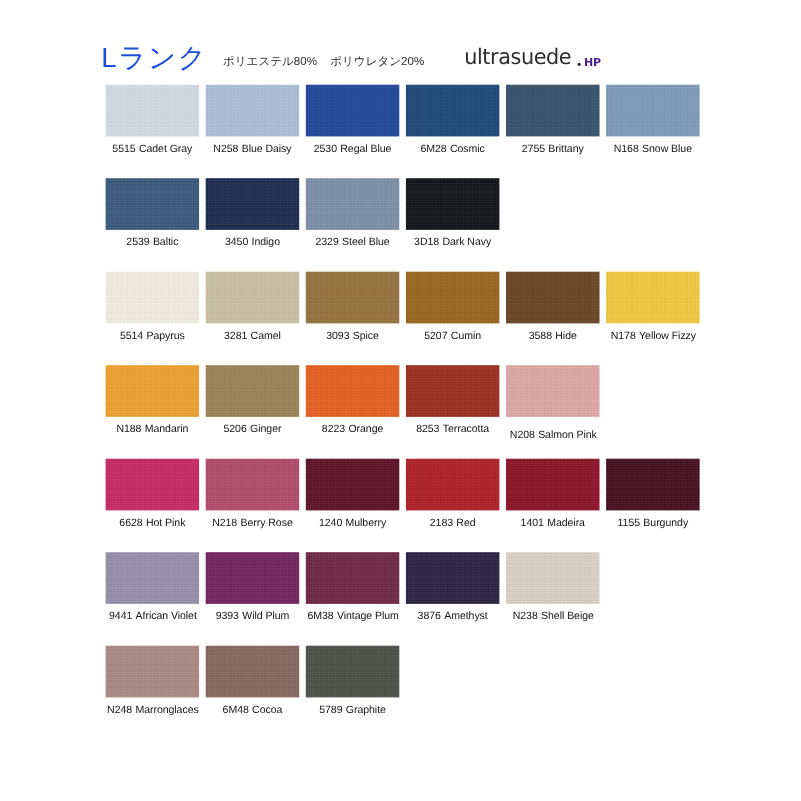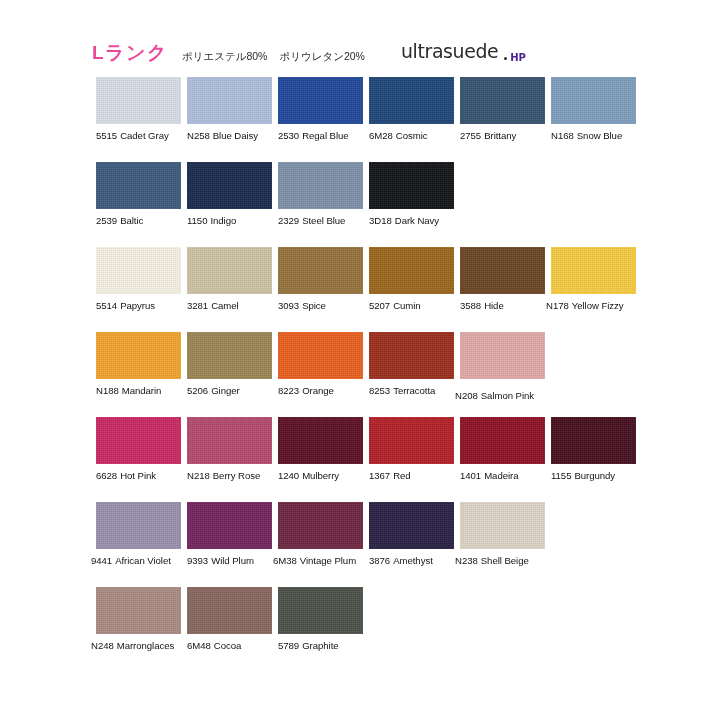--- a/index.html
+++ b/index.html
@@ -24,23 +24,23 @@
   #header {
     position: absolute;
     left: 92px;
     top: 33px;
     width: 560px;
     height: 30px;
     display: flex;
     align-items: flex-end;
   }
   #rank-title {
-    font-size: 19px;
-    font-weight: 700;
-    color: #ec4899;
+    font-size: 25px;
+    font-weight: 400;
+    color: #1d4ed8;
     letter-spacing: 1.5px;
     line-height: 20px;
     white-space: nowrap;
   }
   #composition {
     display: flex;
     align-items: center;
     margin-left: 14px;
     margin-bottom: 1px;
     white-space: nowrap;
@@ -115,21 +115,21 @@
     background-image:
       repeating-linear-gradient(0deg, rgba(255,255,255,0.055) 0px, rgba(255,255,255,0.055) 1px, rgba(0,0,0,0.045) 1px, rgba(0,0,0,0.045) 2px),
       repeating-linear-gradient(90deg, rgba(255,255,255,0.04) 0px, rgba(255,255,255,0.04) 1px, rgba(0,0,0,0.035) 1px, rgba(0,0,0,0.035) 2px);
     pointer-events: none;
     opacity: 0.85;
   }
   .swatch-label {
     font-size: 9.6px;
     color: #141414;
     line-height: 11px;
-    text-align: left;
+    text-align: center;
     white-space: nowrap;
     margin-top: 6px;
     letter-spacing: -0.05px;
   }
   .swatch-label .code { margin-right: 3px; }
   .swatch-cell.shift-down .swatch-label { margin-top: 11px; }
   .swatch-cell.wide-label .swatch-label {
     width: 96px;
     margin-left: -5px;
   }
@@ -181,21 +181,21 @@
           <div class="swatch-label"><span class="code">N168</span><span class="name">Snow Blue</span></div>
         </div>
       </div>
       <div class="swatch-row">
         <div class="swatch-cell">
           <div class="swatch-chip" style="background: rgb(61, 90, 126);"></div>
           <div class="swatch-label"><span class="code">2539</span><span class="name">Baltic</span></div>
         </div>
         <div class="swatch-cell">
           <div class="swatch-chip" style="background: rgb(27, 42, 79);"></div>
-          <div class="swatch-label"><span class="code">1150</span><span class="name">Indigo</span></div>
+          <div class="swatch-label"><span class="code">3450</span><span class="name">Indigo</span></div>
         </div>
         <div class="swatch-cell">
           <div class="swatch-chip" style="background: rgb(125, 145, 169);"></div>
           <div class="swatch-label"><span class="code">2329</span><span class="name">Steel Blue</span></div>
         </div>
         <div class="swatch-cell">
           <div class="swatch-chip" style="background: rgb(19, 21, 25);"></div>
           <div class="swatch-label"><span class="code">3D18</span><span class="name">Dark Navy</span></div>
         </div>
       </div>
@@ -255,21 +255,21 @@
         <div class="swatch-cell">
           <div class="swatch-chip" style="background: rgb(180, 74, 109);"></div>
           <div class="swatch-label"><span class="code">N218</span><span class="name">Berry Rose</span></div>
         </div>
         <div class="swatch-cell">
           <div class="swatch-chip" style="background: rgb(93, 17, 38);"></div>
           <div class="swatch-label"><span class="code">1240</span><span class="name">Mulberry</span></div>
         </div>
         <div class="swatch-cell">
           <div class="swatch-chip" style="background: rgb(178, 32, 40);"></div>
-          <div class="swatch-label"><span class="code">1367</span><span class="name">Red</span></div>
+          <div class="swatch-label"><span class="code">2183</span><span class="name">Red</span></div>
         </div>
         <div class="swatch-cell">
           <div class="swatch-chip" style="background: rgb(141, 19, 38);"></div>
           <div class="swatch-label"><span class="code">1401</span><span class="name">Madeira</span></div>
         </div>
         <div class="swatch-cell">
           <div class="swatch-chip" style="background: rgb(71, 16, 33);"></div>
           <div class="swatch-label"><span class="code">1155</span><span class="name">Burgundy</span></div>
         </div>
       </div>

